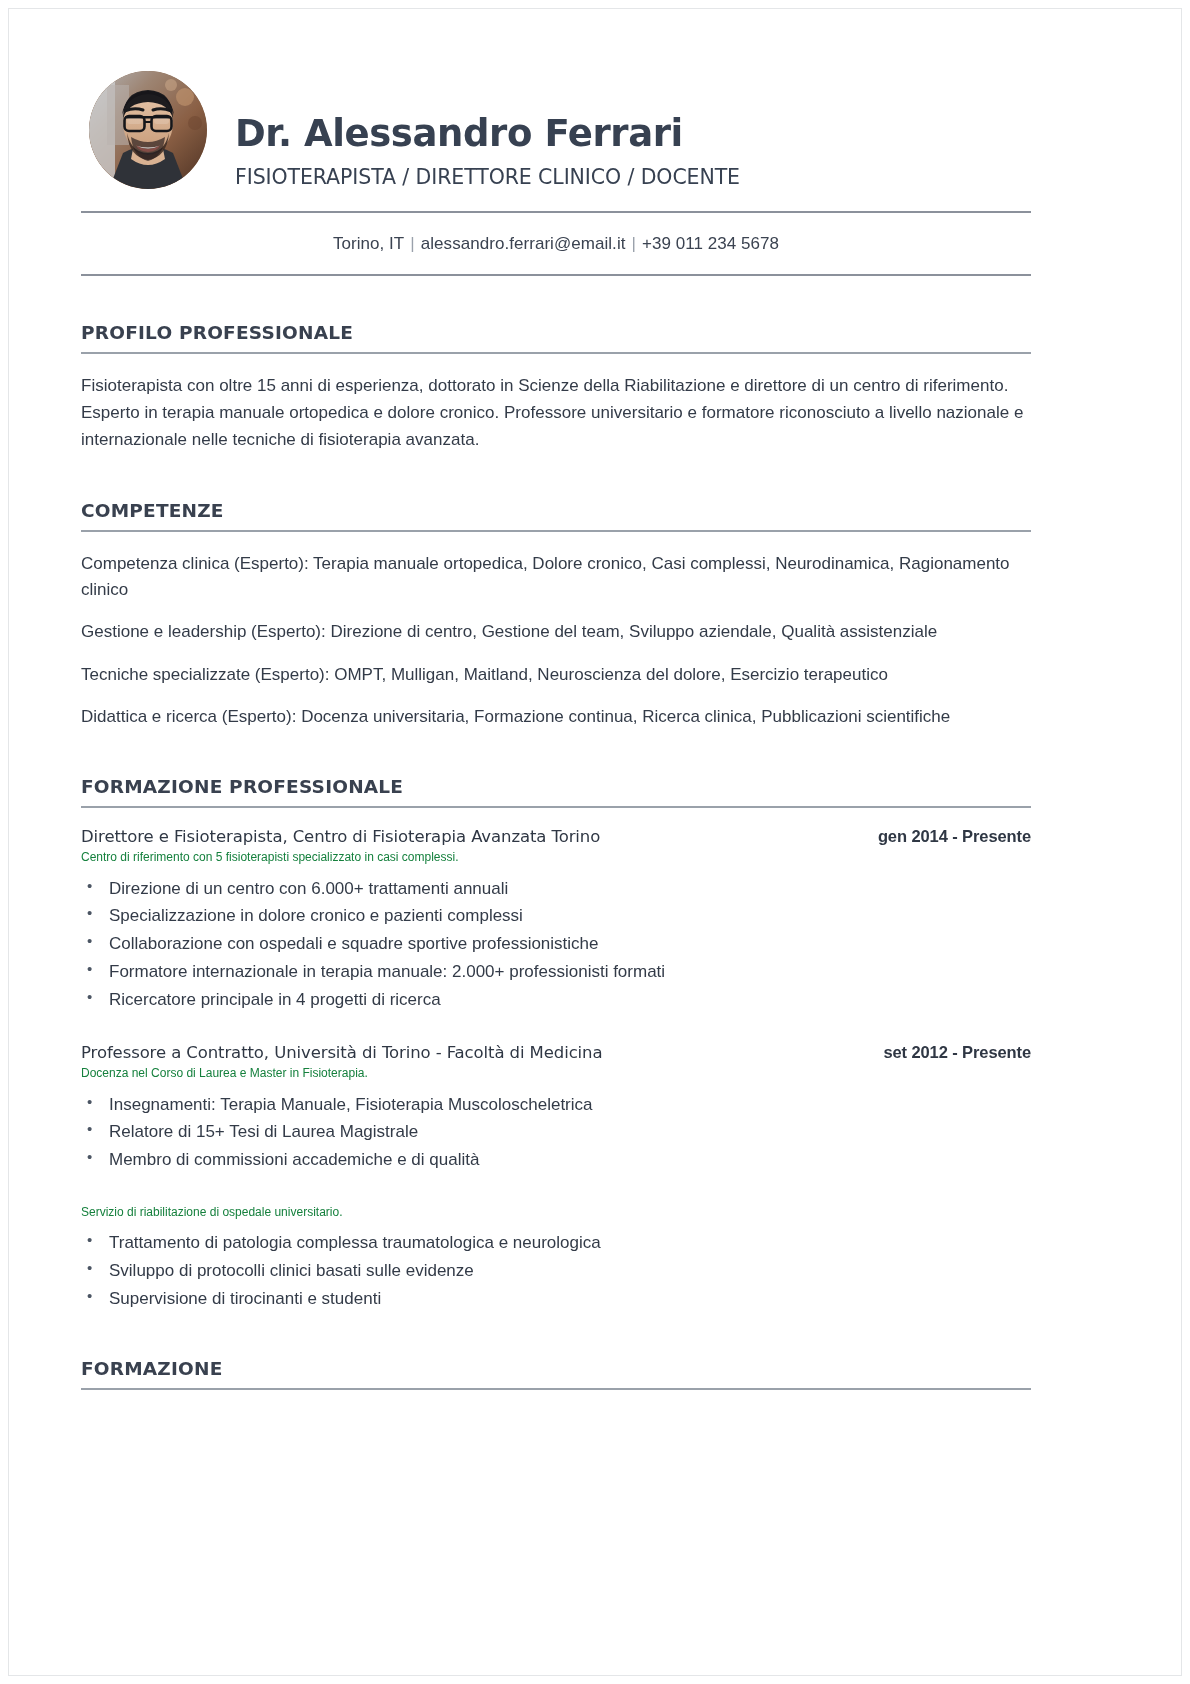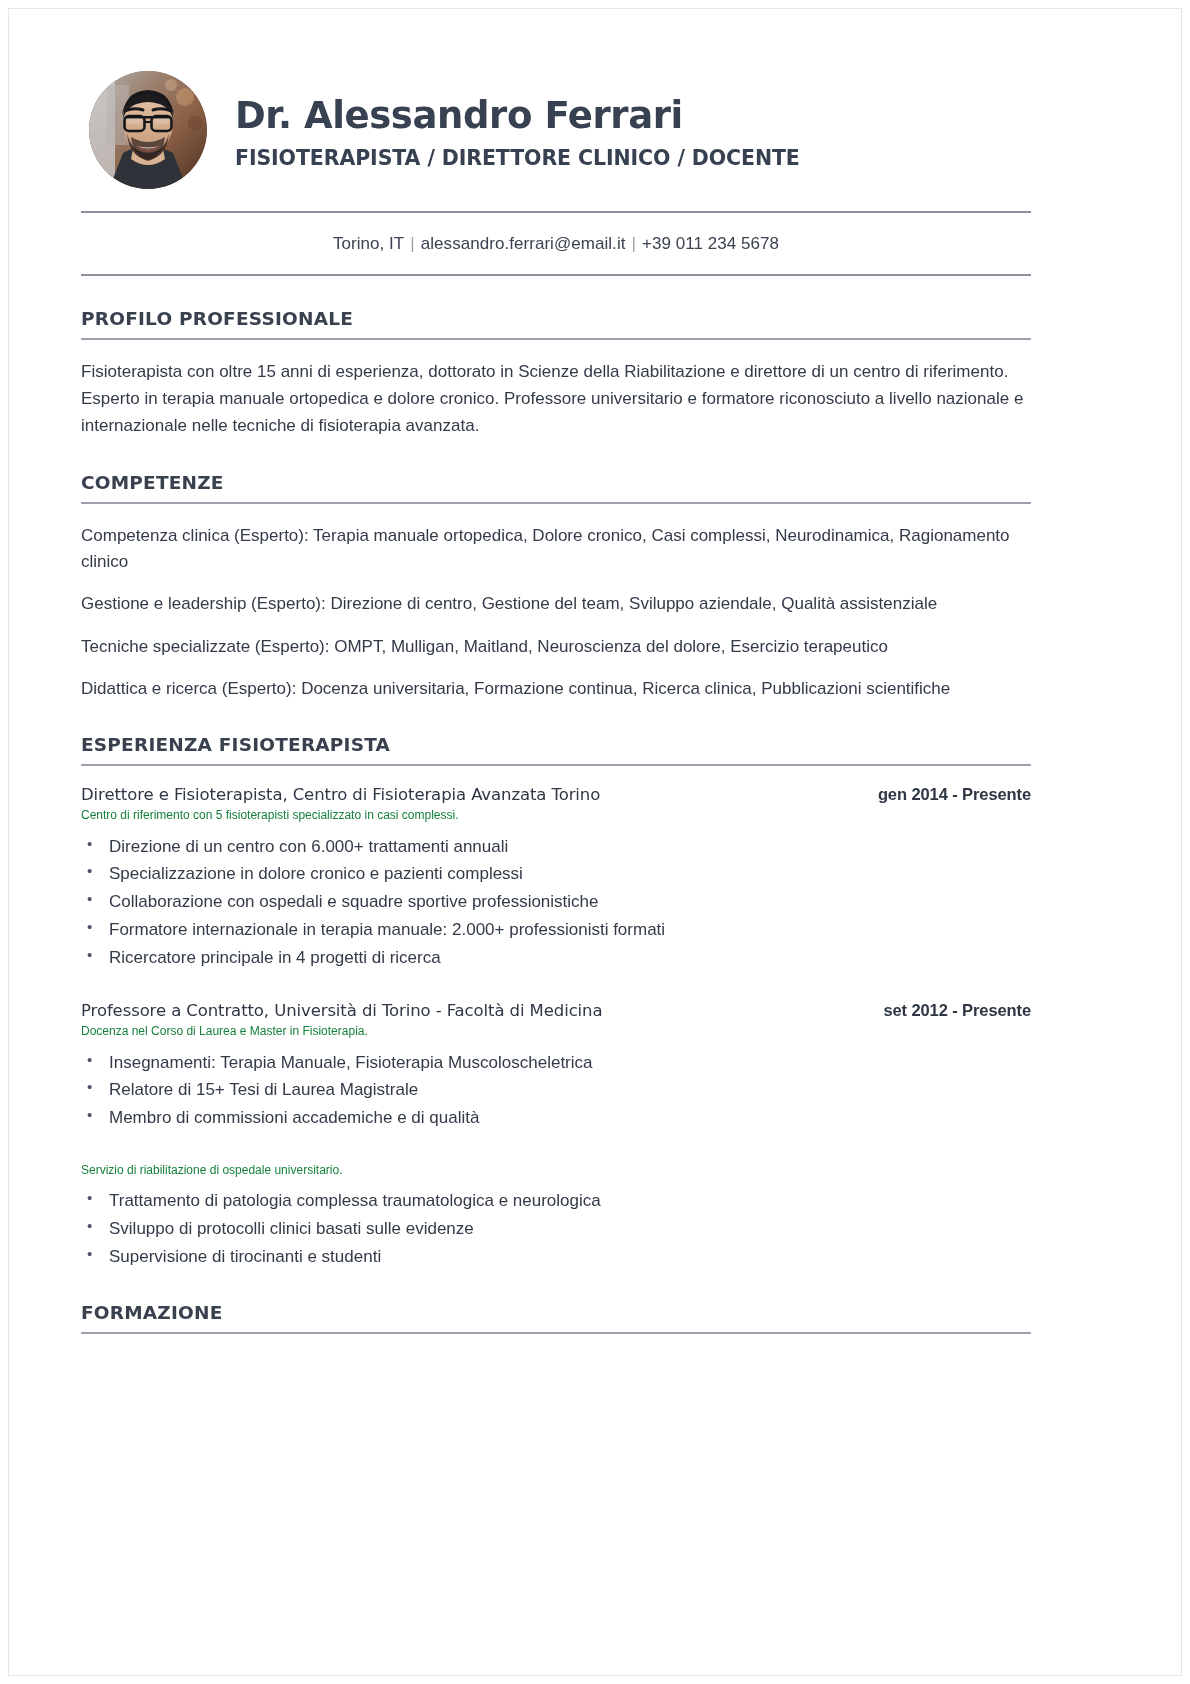--- a/index.html
+++ b/index.html
@@ -32,21 +32,21 @@
   .content {
     position: absolute;
     left: 72px;
     top: 62px;
     width: 950px;
   }
 
   
   .header {
     display: flex;
-    align-items: center;
+    align-items: flex-end;
     gap: 28px;
     padding-left: 8px;
   }
 
   .avatar {
     width: 118px;
     height: 118px;
     min-width: 118px;
     border-radius: 50%;
     overflow: hidden;
@@ -64,21 +64,21 @@
     font-weight: bold;
     letter-spacing: -0.4px;
     color: #374151;
     line-height: 1.18;
     white-space: nowrap;
   }
 
   .headline {
     font-family: "DejaVu Sans", sans-serif;
     font-size: 20.5px;
-    font-weight: bold;
+    font-weight: normal;
     letter-spacing: -0.1px;
     color: #374151;
     margin-top: 9px;
     white-space: nowrap;
   }
 
   .rule {
     height: 2px;
     background: #8b919b;
     width: 100%;
@@ -92,21 +92,21 @@
     padding: 21px 0 20px;
     letter-spacing: 0.05px;
   }
   .contact .sep {
     color: #9aa1ab;
     padding: 0 6px;
     font-weight: 300;
   }
 
   
-  .section { margin-top: 32px; }
+  .section { margin-top: 46px; }
 
   .section-title {
     font-family: "DejaVu Sans", sans-serif;
     font-size: 18.5px;
     font-weight: bold;
     color: #39414f;
     letter-spacing: 0.2px;
     margin-bottom: 9px;
   }
 
@@ -266,21 +266,21 @@
       <div class="section">
         <div class="section-title">COMPETENZE</div>
         <div class="rule-section"></div>
         <div class="skill-line">Competenza clinica (Esperto): Terapia manuale ortopedica, Dolore cronico, Casi complessi, Neurodinamica, Ragionamento clinico</div>
         <div class="skill-line">Gestione e leadership (Esperto): Direzione di centro, Gestione del team, Sviluppo aziendale, Qualità assistenziale</div>
         <div class="skill-line">Tecniche specializzate (Esperto): OMPT, Mulligan, Maitland, Neuroscienza del dolore, Esercizio terapeutico</div>
         <div class="skill-line">Didattica e ricerca (Esperto): Docenza universitaria, Formazione continua, Ricerca clinica, Pubblicazioni scientifiche</div>
       </div>
 
       <div class="section">
-        <div class="section-title">ESPERIENZA FISIOTERAPISTA</div>
+        <div class="section-title">FORMAZIONE PROFESSIONALE</div>
         <div class="rule-section"></div>
 
         <div class="job">
           <div class="job-head">
             <div class="job-title">Direttore e Fisioterapista, Centro di Fisioterapia Avanzata Torino</div>
             <div class="job-dates">gen 2014 - Presente</div>
           </div>
           <div class="job-desc">Centro di riferimento con 5 fisioterapisti specializzato in casi complessi.</div>
           <ul class="bullets">
             <li>Direzione di un centro con 6.000+ trattamenti annuali</li>

